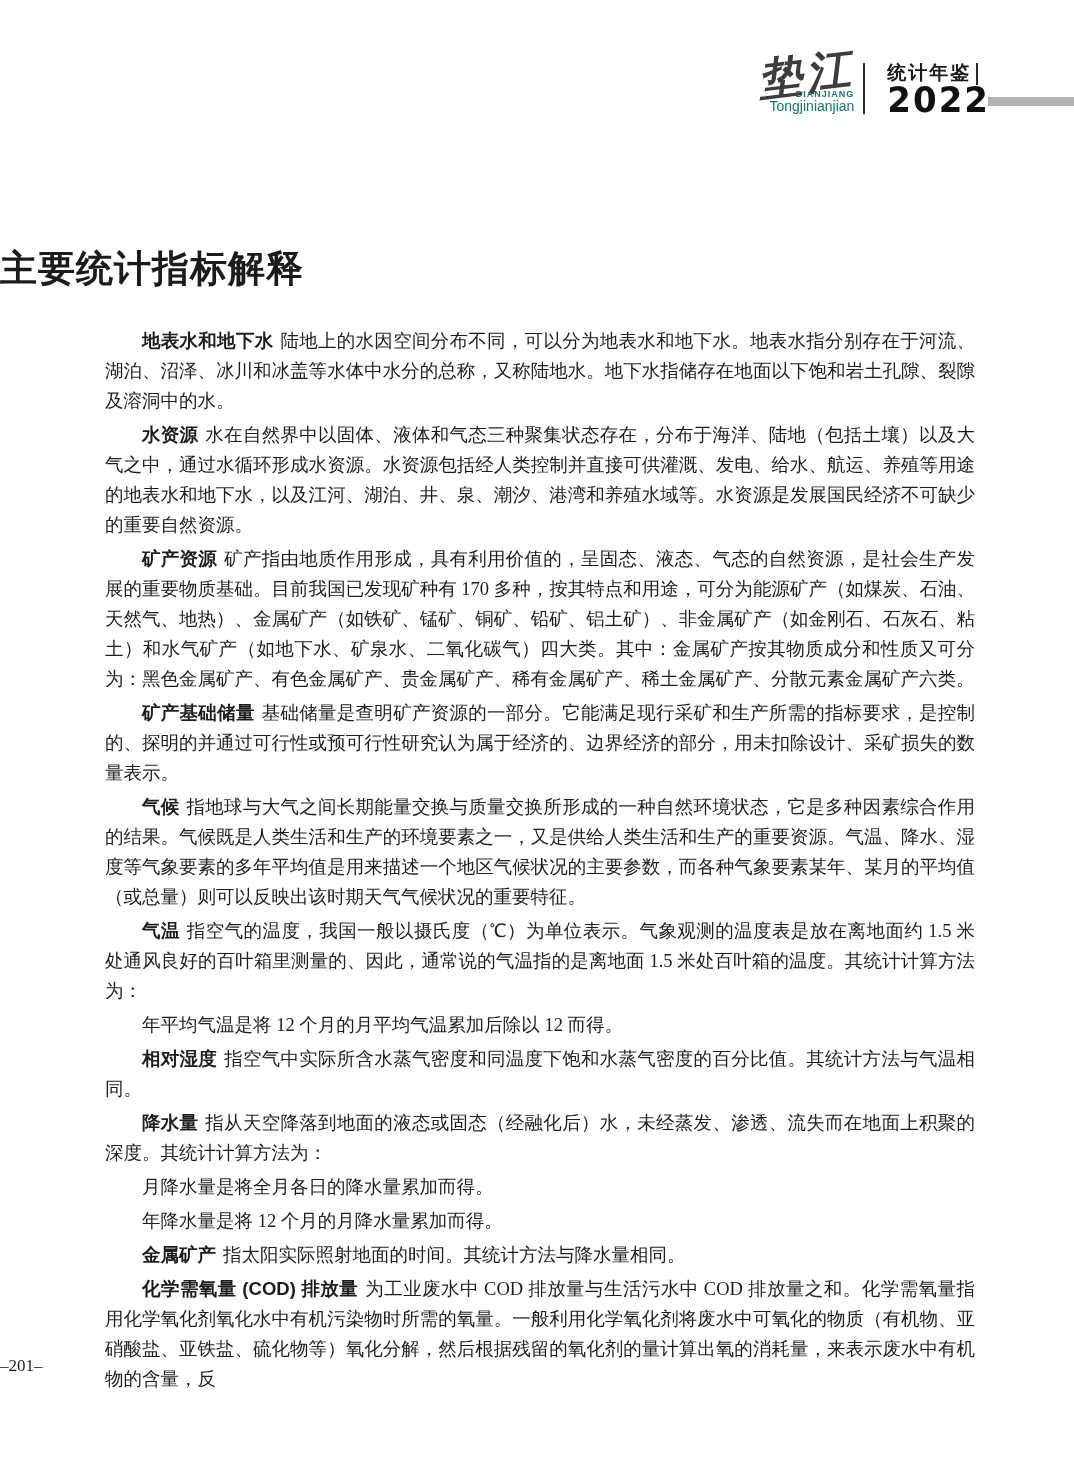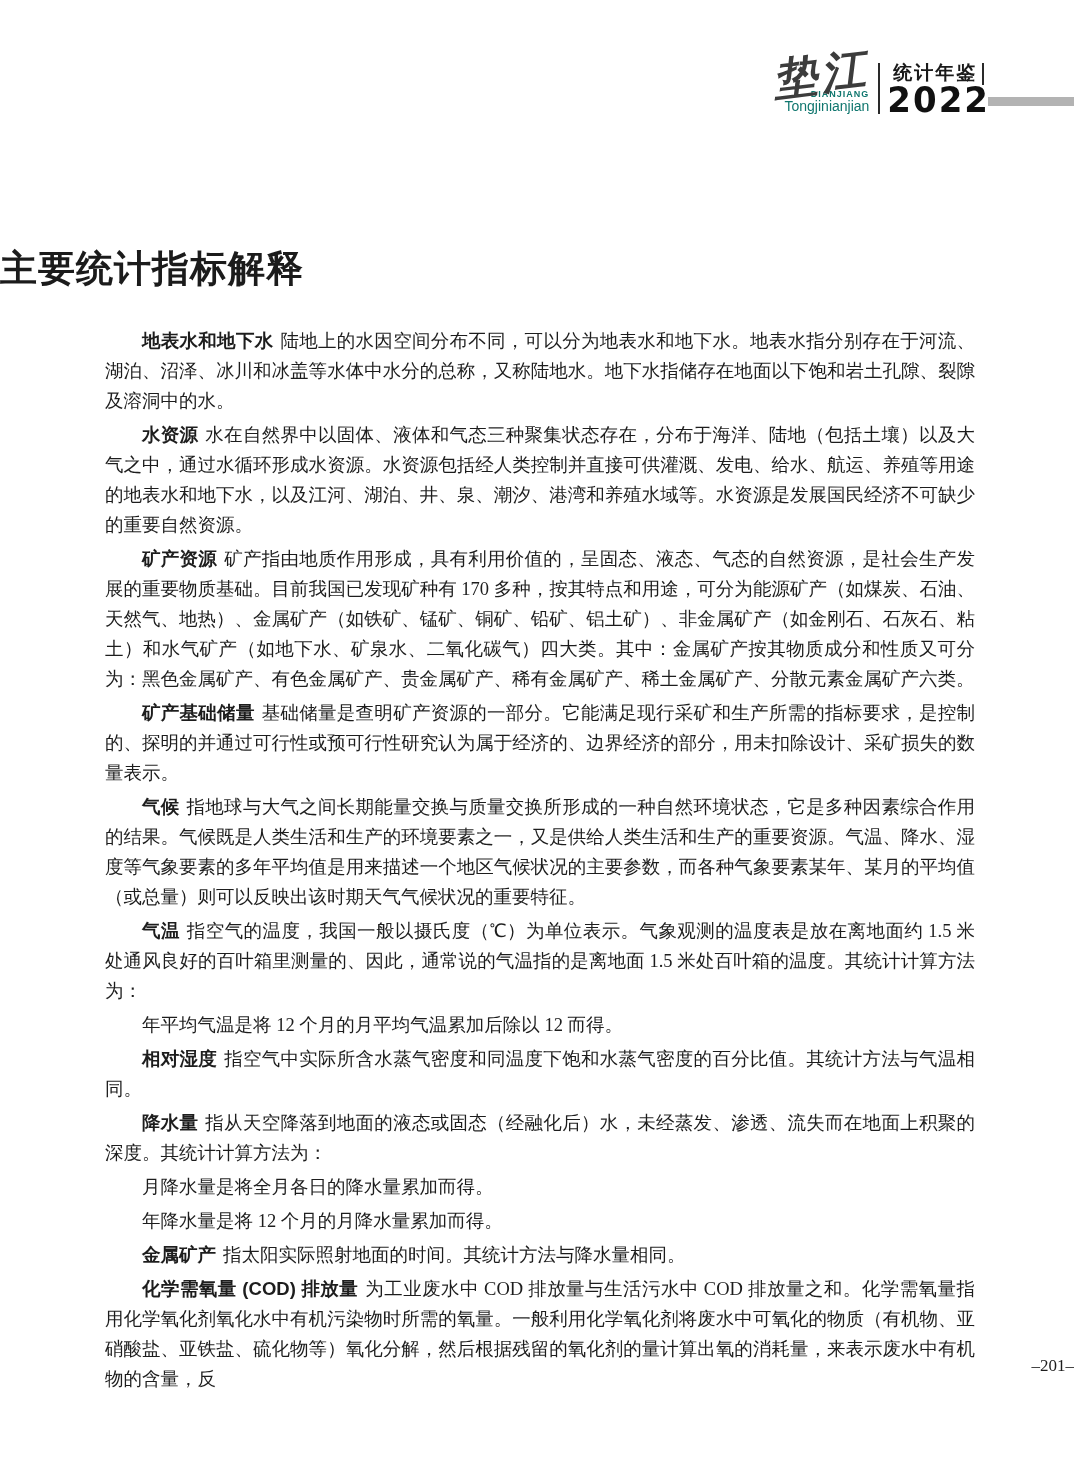--- a/index.html
+++ b/index.html
@@ -48,23 +48,22 @@
     font-size: 9px;
     font-weight: 800;
     letter-spacing: 1px;
   }
   .logo-latin .latin-small {
     font-size: 14px;
     font-weight: 400;
   }
   .logo-right {
     border-left: 2px solid #2a2a2a;
-    padding-left: 7px;
+    padding-left: 22px;
     line-height: 1;
-    text-align: center;
   }
   .yearbook-label {
     font-family: "Liberation Sans", sans-serif;
     font-weight: 800;
     font-size: 19px;
     color: #1a1a1a;
     letter-spacing: 2px;
     border-right: 2px solid #2a2a2a;
     padding-right: 5px;
     padding-bottom: 3px;
@@ -122,21 +121,21 @@
     font-weight: 700;
     padding-right: 7px;
   }
 
   
   .footer {
     position: absolute;
     top: 1356px;
     left: 0;
     width: 100%;
-    text-align: right;
+    text-align: left;
     font-size: 17px;
     color: #1d1d1d;
   }
 </style>
 </head>
 <body>
 
 <div class="page">
 
   <div class="header-logo">

